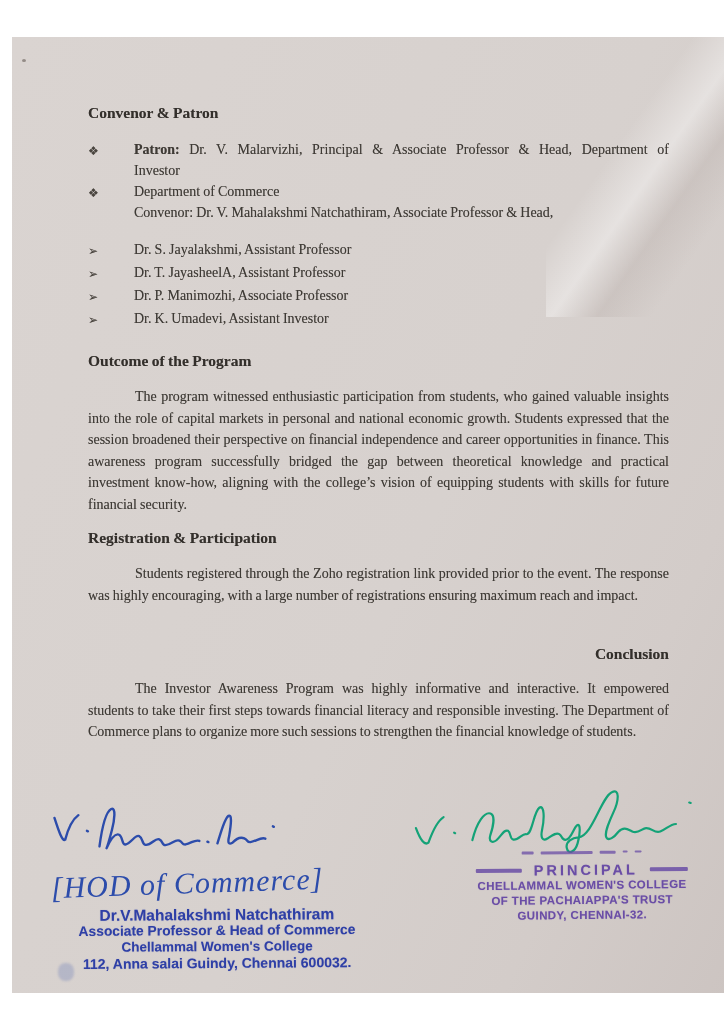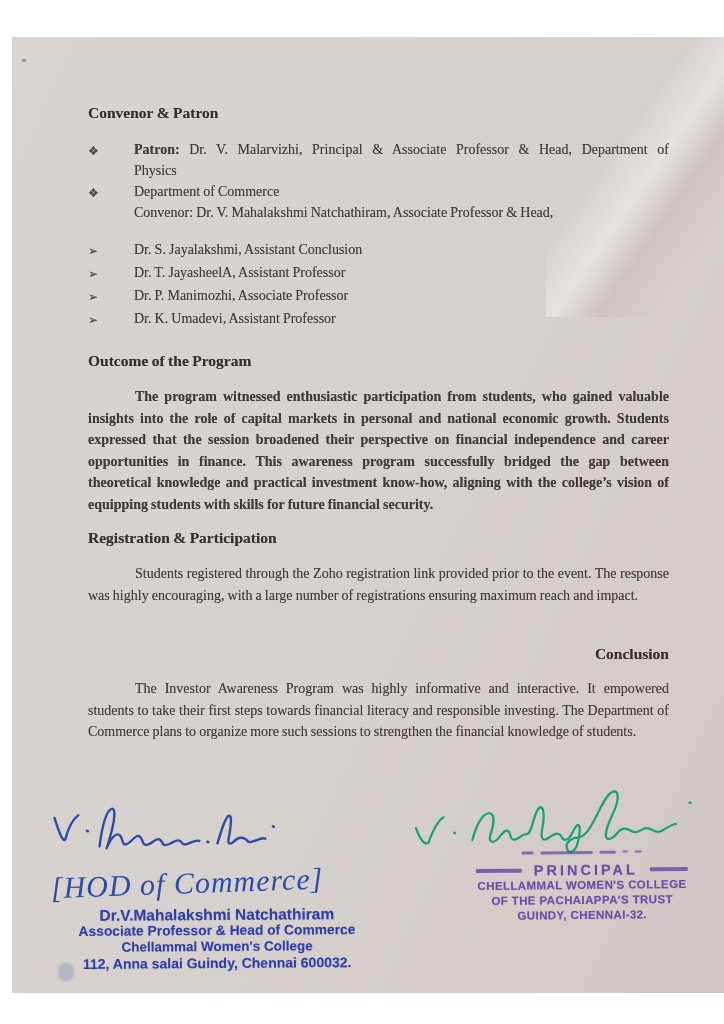--- a/index.html
+++ b/index.html
@@ -43,21 +43,21 @@
   .btext{flex:1;}
   .line{line-height:21px;font-family:Liberation Serif, serif;}
   .line.j{text-align:justify;text-align-last:justify;}
   .mt-org{margin-top:8px;}
   .mt-outcome{margin-top:20px;}
   .mt-reg{margin-top:13px;}
   .mt-conc{margin-top:16px;text-align:right;}
   p.body-par{
     margin:16px 0 0 0;text-align:justify;text-indent:47px;
   }
-  p.par1{height:129px;font-weight:bold;}
+  p.par1{height:129px;}
   p.par2{height:65px;margin-top:16px;}
   p.par3{height:86px;margin-top:15px;}
   
   .sig-blue{position:absolute;left:36px;top:760px;}
   .sig-green{position:absolute;left:394px;top:750px;}
   .stamp{
     font-family:"Liberation Sans",sans-serif;font-weight:bold;text-align:center;
     position:absolute;
   }
   .stamp-left{
@@ -92,49 +92,49 @@
 
   <div class="content">
 
     <h2>Convenor &amp; Patron</h2>
 
     <div class="blist">
       <div class="bitem">
         <span class="bullet">❖</span>
         <div class="btext">
           <div class="line j"><b>Patron:</b><span> Dr. V. Malarvizhi, Principal &amp; Associate Professor &amp; Head, Department of</span></div>
-          <div class="line">Physics</div>
+          <div class="line">Investor</div>
         </div>
       </div>
       <div class="bitem">
         <span class="bullet">❖</span>
         <div class="btext">
           <div class="line">Department of Commerce</div>
           <div class="line">Convenor: Dr. V. Mahalakshmi Natchathiram, Associate Professor &amp; Head,</div>
         </div>
       </div>
     </div>
 
 
     <div class="blist blist2">
       <div class="bitem">
         <span class="bullet">➢</span>
-        <div class="btext line">Dr. S. Jayalakshmi, Assistant Conclusion</div>
+        <div class="btext line">Dr. S. Jayalakshmi, Assistant Professor</div>
       </div>
       <div class="bitem">
         <span class="bullet">➢</span>
         <div class="btext line">Dr. T. JayasheelA, Assistant Professor</div>
       </div>
       <div class="bitem">
         <span class="bullet">➢</span>
         <div class="btext line">Dr. P. Manimozhi, Associate Professor</div>
       </div>
       <div class="bitem">
         <span class="bullet">➢</span>
-        <div class="btext line">Dr. K. Umadevi, Assistant Professor</div>
+        <div class="btext line">Dr. K. Umadevi, Assistant Investor</div>
       </div>
     </div>
 
     <h2 class="mt-outcome">Outcome of the Program</h2>
     <p class="body-par par1">The program witnessed enthusiastic participation from students, who gained valuable insights into the role of capital markets in personal and national economic growth. Students expressed that the session broadened their perspective on financial independence and career opportunities in finance. This awareness program successfully bridged the gap between theoretical knowledge and practical investment know-how, aligning with the college’s vision of equipping students with skills for future financial security.</p>
 
     <h2 class="mt-reg">Registration &amp; Participation</h2>
     <p class="body-par par2">Students registered through the Zoho registration link provided prior to the event. The response was highly encouraging, with a large number of registrations ensuring maximum reach and impact.</p>
 
     <h2 class="mt-conc">Conclusion</h2>

